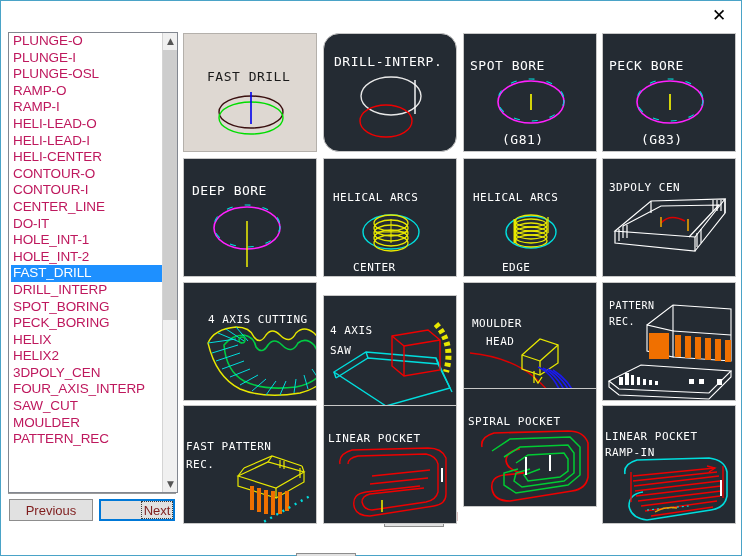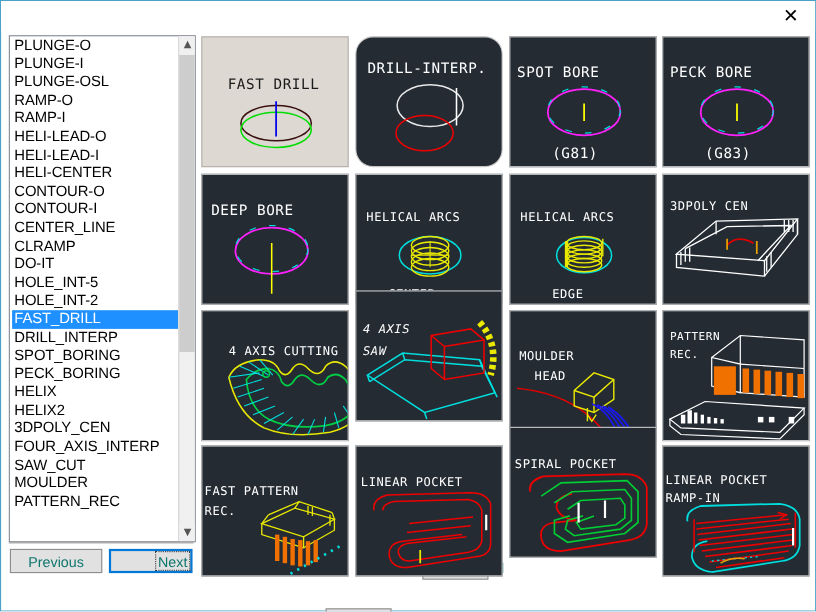--- a/index.html
+++ b/index.html
@@ -25,21 +25,21 @@
   .listbox{
     position:absolute;left:7px;top:31px;width:170px;height:461px;
     box-sizing:border-box;border:1px solid #828790;background:#fff;
     overflow:hidden;
   }
   .list-items{
     position:absolute;left:0;top:0;width:153px;height:459px;overflow:hidden;
     padding-left:2px;box-sizing:border-box;
   }
   .li{
-    height:16.6px;line-height:16.6px;font-size:13.5px;color:#000000;
+    height:16.6px;line-height:16.6px;font-size:13.5px;color:#be185d;
     white-space:nowrap;padding-left:2px;letter-spacing:-0.1px;
   }
   .li.sel{background:#1e90ff;color:#ffffff;}
   .vscroll{
     position:absolute;right:0px;top:0px;width:15px;height:459px;
     background:#f0f0f0;border-left:1px solid #d4d4d4;box-sizing:border-box;
   }
   .vs-arrow{
     position:absolute;left:0;width:15px;height:16px;background:#f0f0f0;
     display:flex;align-items:center;justify-content:center;
@@ -48,21 +48,21 @@
   }
   .vs-up{top:0;}
   .vs-dn{bottom:0;}
   .vs-thumb{
     position:absolute;left:0;top:17px;width:15px;height:270px;background:#cdcdcd;
     cursor:pointer;
   }
   
   .btn{
     box-sizing:border-box;background:#e1e1e1;border:1px solid #8d8d8d;
-    font-size:13px;color:#0f766e;display:flex;align-items:center;justify-content:center;
+    font-size:13px;color:#7f1d1d;display:flex;align-items:center;justify-content:center;
     cursor:pointer;font-family:"Liberation Sans", sans-serif;
   }
   .btn-prev{position:absolute;left:8px;top:498px;width:84px;height:22px;}
   .btn-next{
     position:absolute;left:98px;top:498px;width:76px;height:22px;
     border:2px solid #0078d7;background:#e1e1e1;
   }
   .btn-next .inner{
     width:100%;height:100%;box-sizing:border-box;
     border:1px dotted #3a3a3a;display:flex;align-items:center;justify-content:center;margin-left:40px;
@@ -105,23 +105,22 @@
         <div class="li">PLUNGE-I</div>
         <div class="li">PLUNGE-OSL</div>
         <div class="li">RAMP-O</div>
         <div class="li">RAMP-I</div>
         <div class="li">HELI-LEAD-O</div>
         <div class="li">HELI-LEAD-I</div>
         <div class="li">HELI-CENTER</div>
         <div class="li">CONTOUR-O</div>
         <div class="li">CONTOUR-I</div>
         <div class="li">CENTER_LINE</div>
-        <div class="li">CLRAMP</div>
         <div class="li">DO-IT</div>
-        <div class="li">HOLE_INT-5</div>
+        <div class="li">HOLE_INT-1</div>
         <div class="li">HOLE_INT-2</div>
         <div class="li sel">FAST_DRILL</div>
         <div class="li">DRILL_INTERP</div>
         <div class="li">SPOT_BORING</div>
         <div class="li">PECK_BORING</div>
         <div class="li">HELIX</div>
         <div class="li">HELIX2</div>
         <div class="li">3DPOLY_CEN</div>
         <div class="li">FOUR_AXIS_INTERP</div>
         <div class="li">SAW_CUT</div>
@@ -276,21 +275,21 @@
           <line x1="116" y1="98" x2="108" y2="86"></line>
           <line x1="124" y1="88" x2="114" y2="78"></line>
           <line x1="32" y1="44" x2="44" y2="58"></line>
           <line x1="22" y1="46" x2="40" y2="58"></line>
           <line x1="14" y1="50" x2="38" y2="60"></line>
         </g>
         <circle cx="38" cy="57" r="3" fill="none" stroke="#00cc44" stroke-width="1.4"></circle>
       </svg>
     </div>
 
-    <div class="tile" style="left:140px;top:231px;font-style:italic;">
+    <div class="tile" style="left:140px;top:262px;">
       <svg viewBox="0 0 134 119">
         <text class="tlabel sm" x="6" y="38">4  AXIS</text>
         <text class="tlabel sm" x="6" y="58">SAW</text>
         <g fill="none" stroke="#00dddd" stroke-width="1.4">
           <path d="M10 76 L42 56 L112 62 L126 92 L62 110 Z"></path>
           <path d="M12 82 L44 62 L114 68 L128 96"></path>
           <line x1="10" y1="76" x2="12" y2="82"></line>
           <line x1="42" y1="56" x2="44" y2="62"></line>
           <line x1="112" y1="62" x2="114" y2="68"></line>
           <line x1="62" y1="110" x2="64" y2="116"></line>

